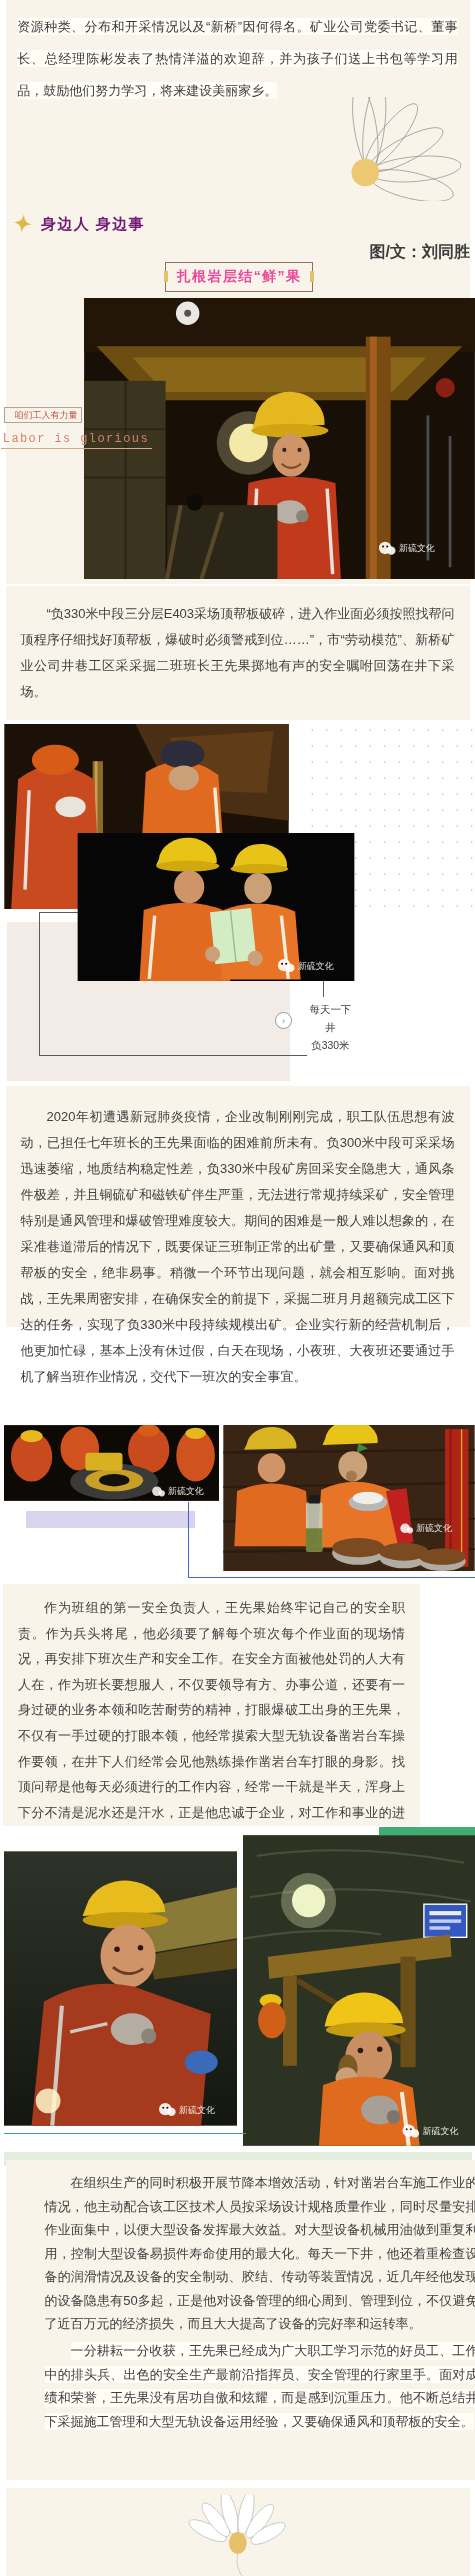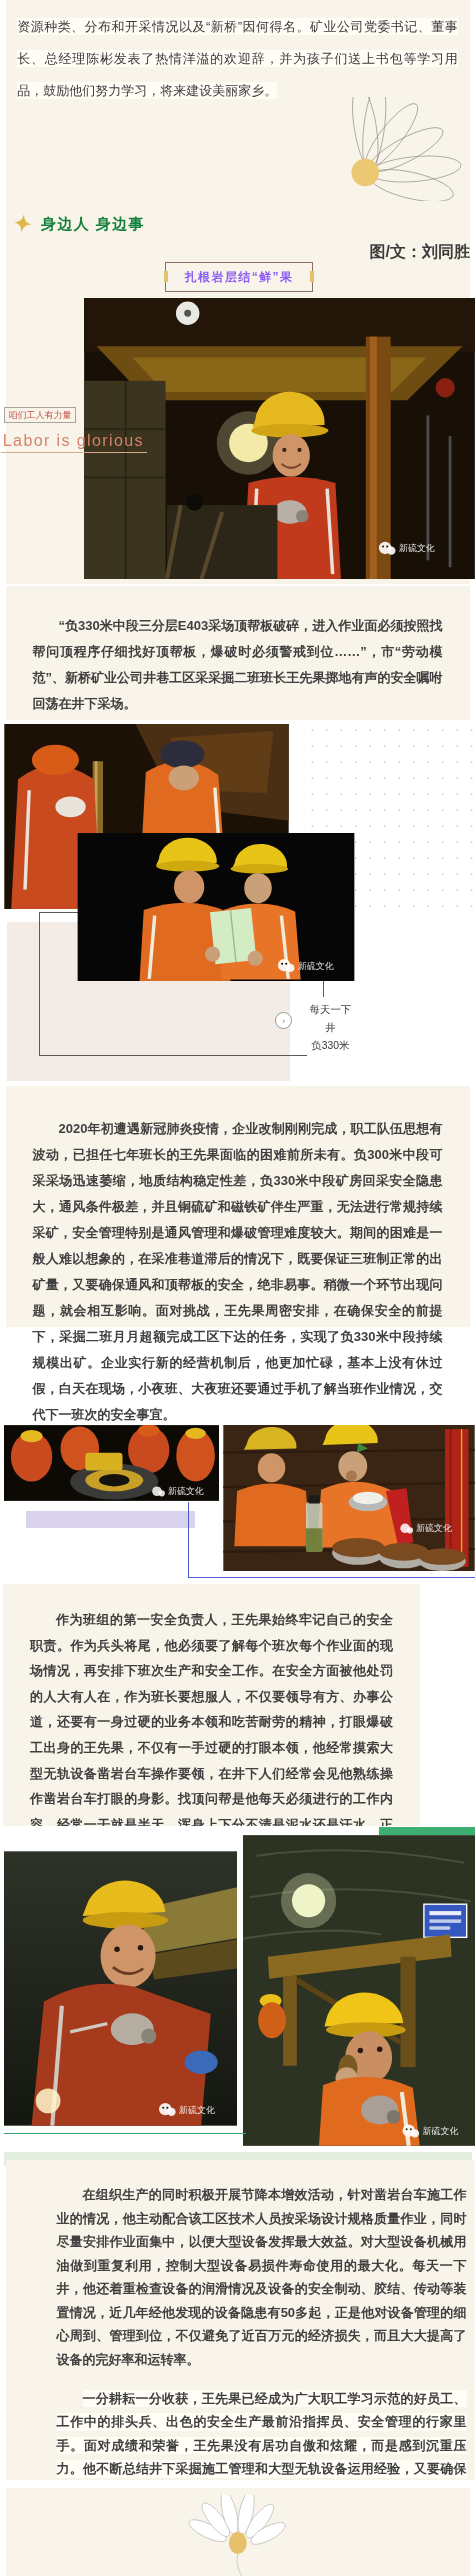--- a/index.html
+++ b/index.html
@@ -1,42 +1,42 @@
 <!DOCTYPE html>
 <html style="font-size:11px"><head>
 <meta charset="utf-8">
 <style>
   html,body{margin:0;padding:0;background:#ffffff;}
   #page{position:relative;width:475px;height:2576px;background:#ffffff;overflow:hidden;
         font-family:"Liberation Sans","DejaVu Sans",sans-serif;}
   .abs{position:absolute;}
   .cream{background:#f8f4e9;}
   .para{font-size:13px;line-height:26px;color:#3f3f3f;text-align:justify;color:#404040;}
-  .para p{margin:16px;text-indent:2em;font-weight:bold;}
+  .para p{margin:4px;text-indent:2em;}
   .tight{line-height:23.5px;}
   .hl{background:#fffdf6;box-decoration-break:clone;-webkit-box-decoration-break:clone;padding:1.4px 0;}
   
   #intro-block{left:5.5px;top:0;width:464px;height:224px;}
   #intro-text{padding:11px 11.7px 0 11.7px;font-size:13px;line-height:32px;color:#3a3a3a;text-align:justify;}
   
   #section-block{left:5.5px;top:209px;width:464px;height:375px;}
   #star-icon{left:11px;top:213px;width:23.5px;height:23.5px;}
-  #column-label{left:41px;top:215px;font-size:15px;font-weight:bold;color:#15803d;letter-spacing:1.4px;}
+  #column-label{left:41px;top:215px;font-size:15px;font-weight:bold;color:#701a75;letter-spacing:1.4px;}
   #credit{left:290px;top:242px;width:180px;text-align:right;font-size:16px;color:#3c3c3c;font-weight:bold;}
   #title-box{left:165px;top:262px;width:146px;height:28px;border:0.7px solid #8d6e63;
              display:flex;align-items:center;justify-content:center;}
   #title-box .goldbar{position:absolute;width:4.1px;height:11px;background:#e6c06a;top:8.3px;}
   #title-box .goldbar.left{left:-2.1px;} #title-box .goldbar.right{right:-2.1px;}
-  #article-title{font-size:12px;font-weight:bold;color:#8b5cf6;letter-spacing:1.4px;}
+  #article-title{font-size:14px;font-weight:bold;color:#ec4899;letter-spacing:1.4px;}
   
   #photo1{left:84px;top:298px;width:391px;height:281px;}
   #side-caption-box{left:4.1px;top:407px;width:70px;height:14px;border:0.7px solid #a9a49c;
-    font-size:9px;color:#c05048;display:flex;align-items:center;justify-content:center;background:#f8f4e9;}
-  #side-caption-en{left:1.4px;top:432px;font-size:16px;color:#d6826b;letter-spacing:1.4px;
-    border-bottom:0.7px solid #dba68c;padding:0 2.8px 2.1px 1.4px;}
+    font-size:9px;color:#c05048;display:flex;align-items:center;justify-content:center;background:#f8f4e9;padding-left:6px;}
+  #side-caption-en{left:1.4px;top:432px;font-size:12px;color:#d6826b;letter-spacing:1.4px;
+    border-bottom:0.7px solid #dba68c;padding:0 2.8px 2.1px 1.4px;font-family:Liberation Mono, monospace;}
   
   #para1-block{left:5.5px;top:586px;width:464px;height:134px;}
   #para1-block .para{padding:11px 11px 0 11px;}
   #para2-block{left:5.5px;top:1086px;width:464px;height:241px;}
   #para2-block .para{padding:14px 11px 0 11px;}
   #para3-block{left:3px;top:1584px;width:417px;height:242px;overflow:hidden;}
   #para3-block .para{padding:7px 11px 0 11px;line-height:25.6px;}
   #para45-block{left:5.5px;top:2160px;width:464px;height:320px;overflow:hidden;padding-left:24px;}
   #para45-block .para{padding:7px 11px 0 11px;}
   #para45-block p + p{margin-top:1.4px;}

